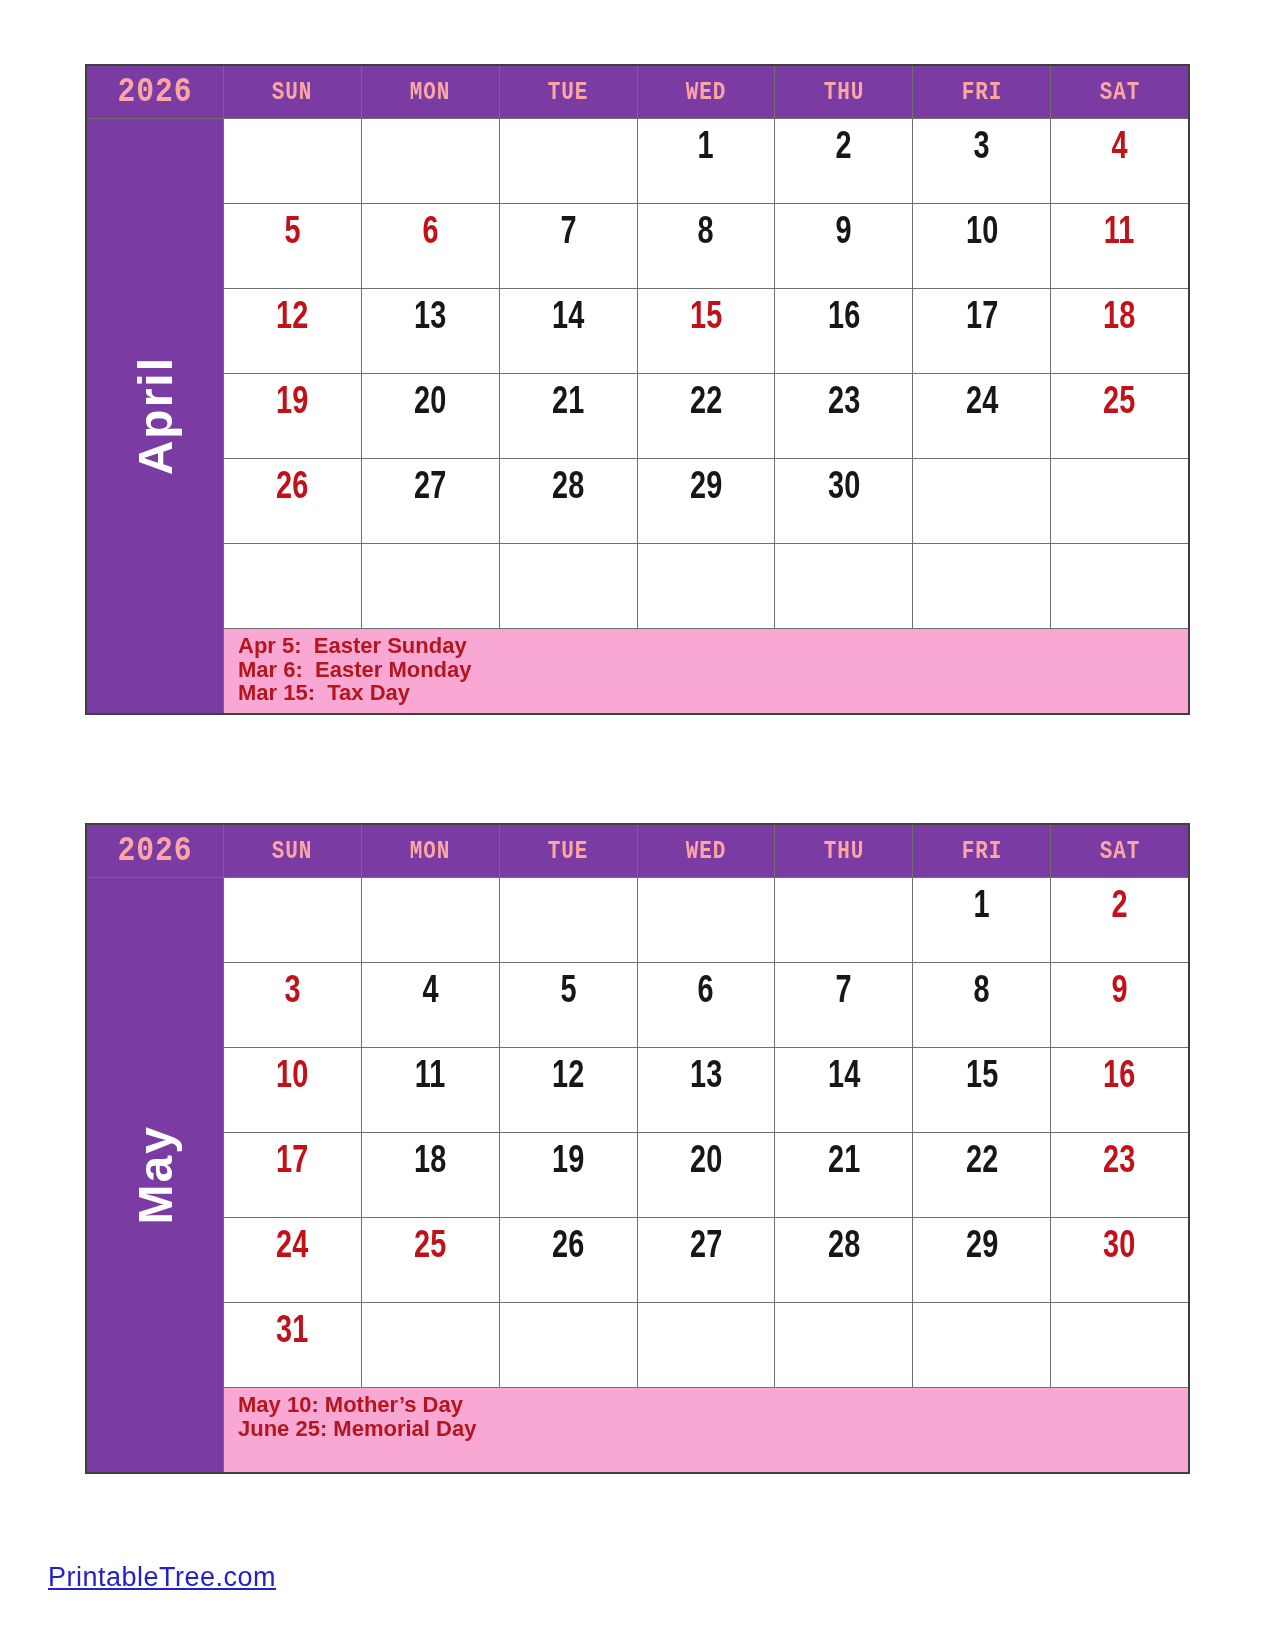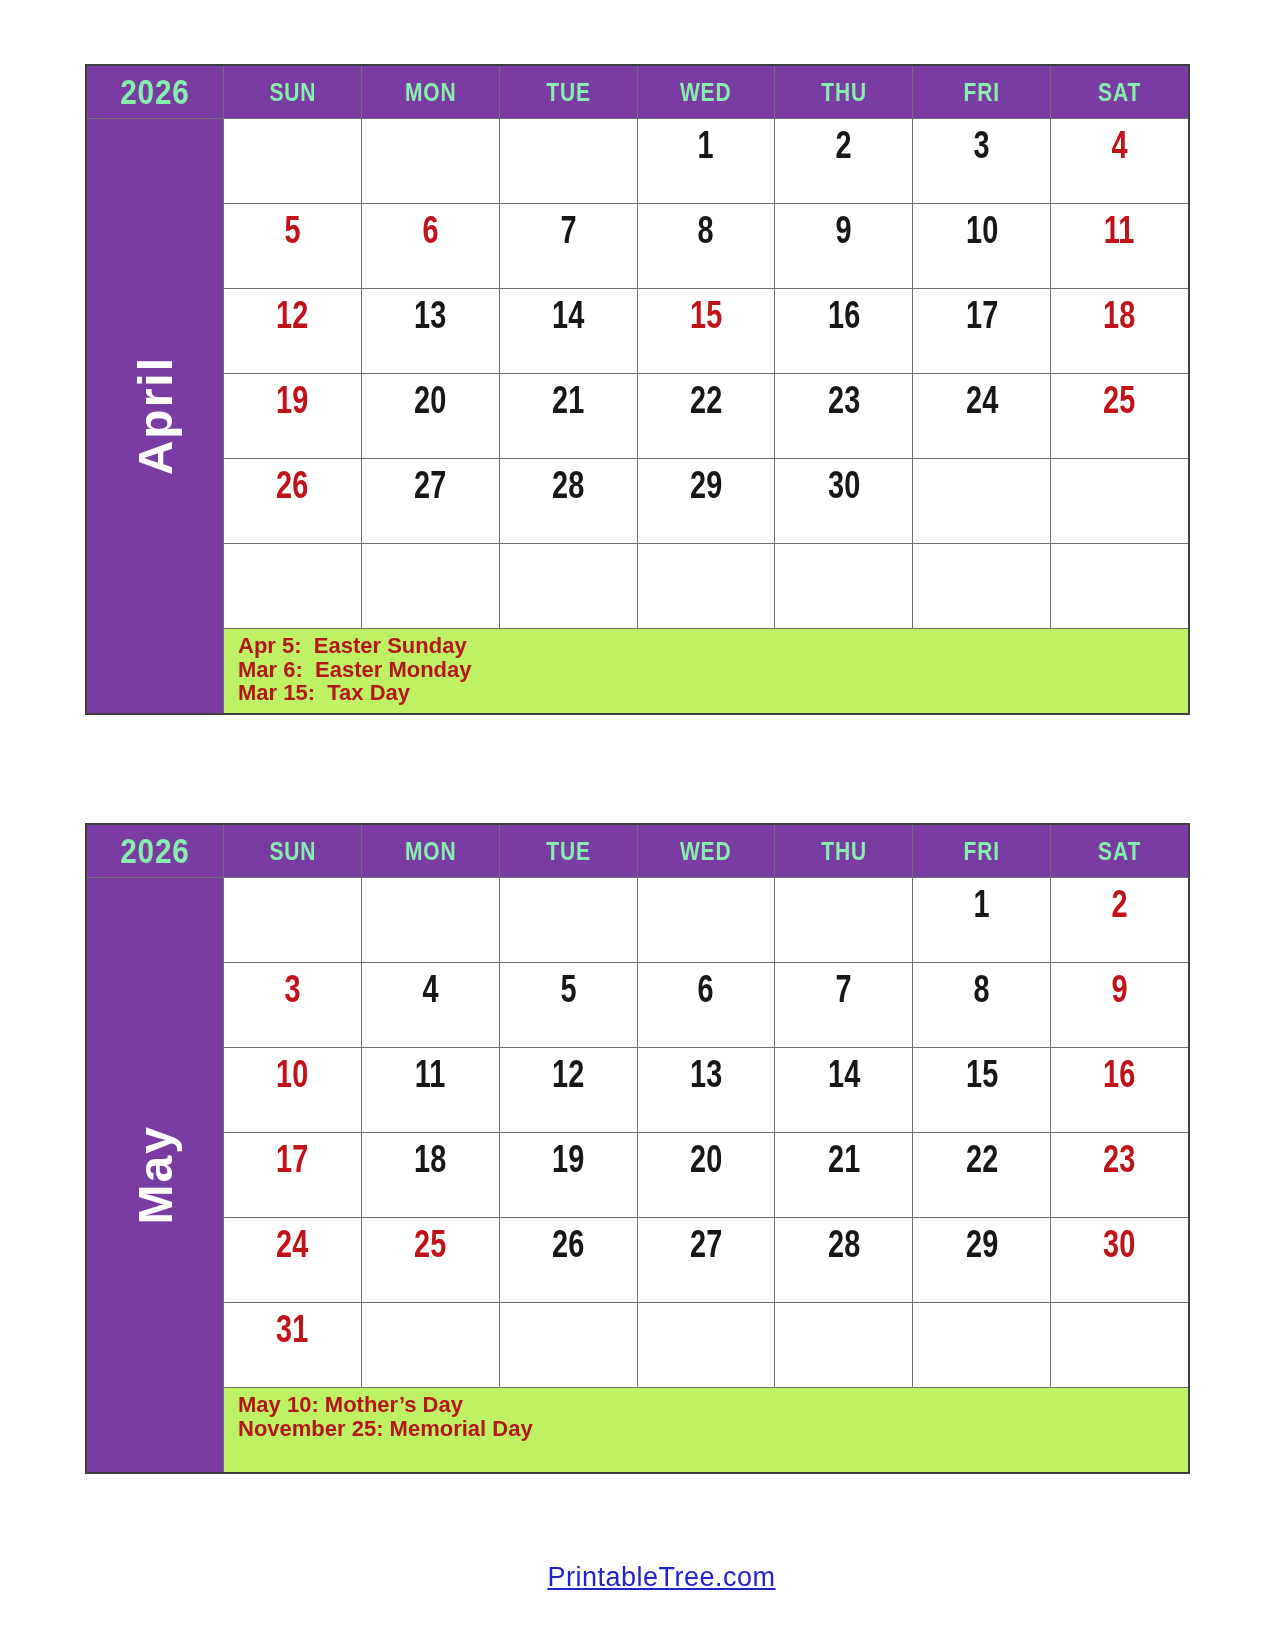--- a/index.html
+++ b/index.html
@@ -28,23 +28,24 @@
     display:grid;
     grid-template-columns:136px repeat(7,1fr);
     grid-template-rows:52px repeat(6,84px) 84px;
     gap:1px;
   }
   #calendar-april{top:64px;}
   #calendar-may{top:823px;}
 
   .hcell{
     background:var(--purple);
-    color:#86efac;
+    color:#fca5a5;
     display:flex;align-items:center;justify-content:center;
     overflow:hidden;
+    font-family:Liberation Mono, monospace;
   }
   .year-text{
     display:inline-block;
     font-size:35px;font-weight:700;
     transform:scaleX(.85);
     letter-spacing:1px;
   }
   .dow-text{
     display:inline-block;
     font-size:25px;font-weight:700;
@@ -79,36 +80,35 @@
     display:inline-block;
     font-size:38px;
     font-weight:700;
     line-height:1;
     transform:scaleX(.76);
     transform-origin:50% 0;
   }
   .cell.red{color:var(--date-red);}
   .holiday-area{
     grid-column:2 / -1;
-    background:#bef264;
+    background:#f9a8d4;
     padding:5px 10px 0 14px;
     box-sizing:border-box;
   }
   .holiday-line{
     color:var(--holiday-red);
     font-weight:700;
     font-size:22px;
     line-height:23.5px;
     white-space:pre;
   }
   .footer-link{
     position:absolute;
     top:1562px;
     left:0;right:0;
-    text-align:center;
     color:var(--blue);
     font-size:27px;
     letter-spacing:.5px;
     text-decoration:underline;
     cursor:pointer;
     margin-left:48px;
   }
 </style>
 </head>
 <body>
@@ -423,17 +423,17 @@
       <span class="num"></span>
     </div>
     <div class="cell">
       <span class="num"></span>
     </div>
     <div class="cell">
       <span class="num"></span>
     </div>
     <div class="holiday-area">
       <div class="holiday-line">May 10: Mother’s Day</div>
-      <div class="holiday-line">November 25: Memorial Day</div>
+      <div class="holiday-line">June 25: Memorial Day</div>
     </div>
   </section>
 
 <a class="footer-link">PrintableTree.com</a>
 
 </body></html>

